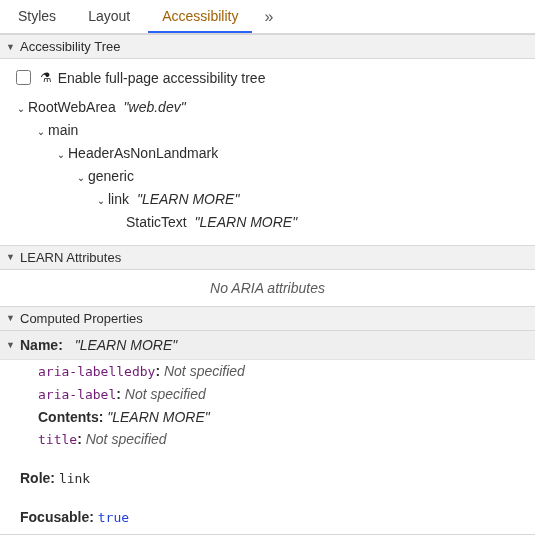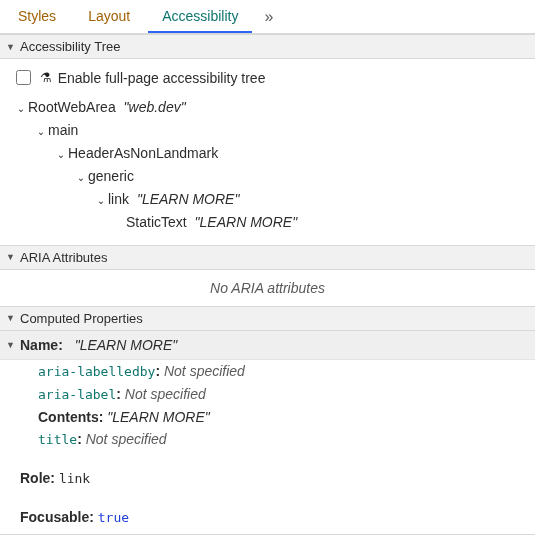--- a/index.html
+++ b/index.html
@@ -14,27 +14,27 @@
   .tabbar {
     display: flex;
     align-items: center;
     border-bottom: 1px solid #d7d7d7;
     padding: 0 4px;
     height: 34px;
     gap: 4px;
   }
   .tab {
     padding: 8px 14px 7px;
+    color: #404040;
+    cursor: pointer;
+    font-size: 14px;
+    border-bottom: 2px solid transparent;
+  }
+  .tab.active {
     color: #a16207;
-    cursor: pointer;
-    font-size: 14px;
-    border-bottom: 2px solid transparent;
-  }
-  .tab.active {
-    color: #0f766e;
     border-bottom: 2px solid #2a64f6;
   }
   .overflow {
     color: #5a5a5a;
     padding: 6px 8px;
     font-size: 16px;
     cursor: pointer;
     letter-spacing: -1px;
   }
   .section-header {
@@ -126,21 +126,21 @@
     color: #555;
     width: 10px;
   }
   .cp-label { color: #2d2d2d; font-weight: bold; }
   .cp-value-italic { font-style: italic; }
   .cp-sub {
     padding-left: 38px;
   }
   .attr-orange {
     font-family: ui-monospace, Menlo, Consolas, monospace;
-    color: #0f766e;
+    color: #701a75;
     font-size: 13px;
   }
   .attr-gray {
     font-style: italic;
     color: #5a5a5a;
     margin-top: 11px;
   }
   .mono {
     font-family: ui-monospace, Menlo, Consolas, monospace;
     font-size: 13px;
@@ -206,21 +206,21 @@
     </div>
     <div class="tree-row indent-6">
       <span class="tree-role">StaticText</span>&nbsp;
       <span class="tree-name">"LEARN MORE"</span>
     </div>
   </div>
 </div>
 
 <div class="section-header">
   <span class="tri">▼</span>
-  <span>ARIA Attributes</span>
+  <span>LEARN Attributes</span>
 </div>
 <div class="empty-msg">No ARIA attributes</div>
 
 <div class="section-header">
   <span class="tri">▼</span>
   <span>Computed Properties</span>
 </div>
 <div class="cp-body">
   <div class="cp-name-row">
     <span class="tri">▼</span>

